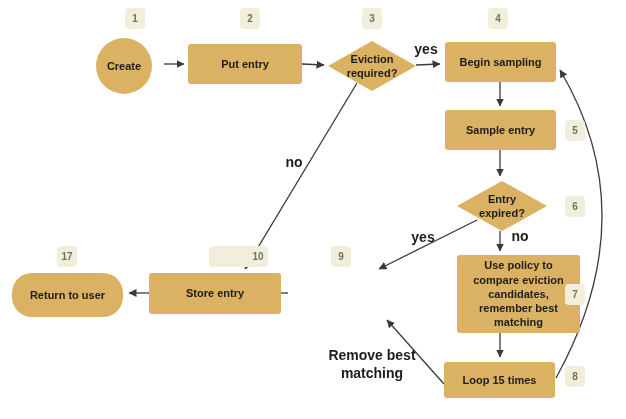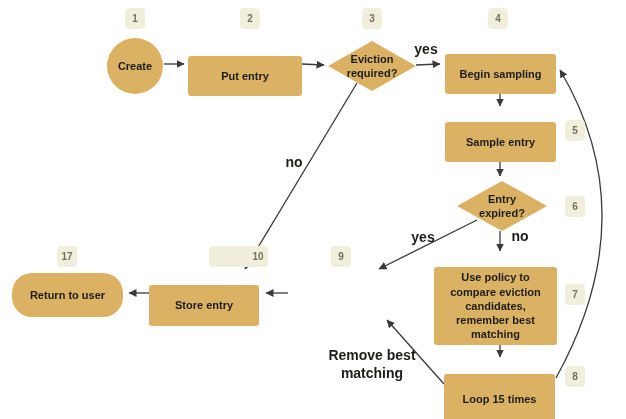--- a/index.html
+++ b/index.html
@@ -18,21 +18,21 @@
     align-items: center;
     justify-content: center;
     text-align: center;
     background: var(--node_fill, #dbb263);
     color: var(--text, #1d1d1b);
     font-size: 11px;
     font-weight: 600;
     line-height: 1.3;
     box-sizing: border-box;
   }
-  .rect   { border-radius: 3px; margin-top: 12px; }
+  .rect   { border-radius: 3px; }
   .circle { border-radius: 50%; }
   .pill   { border-radius: 20px; }
   .diamond { clip-path: polygon(50% 0, 100% 50%, 50% 100%, 0 50%); }
   .diamond span { display: inline-block; width: 72px; }
   .badge {
     position: absolute;
     width: 20px; height: 21px;
     background: var(--badge_fill, #f1eedb);
     border-radius: 4px;
     color: var(--badge_text, #73705f);
@@ -69,21 +69,21 @@
     <path class="edge-path" d="M500,150 L500,176" marker-end="url(#arrow)"></path>
     <path class="edge-path" d="M477,220 L379,269" marker-end="url(#arrow)"></path>
     <path class="edge-path" d="M500,231 L500,251" marker-end="url(#arrow)"></path>
     <path class="edge-path" d="M500,333 L500,357" marker-end="url(#arrow)"></path>
     <path class="edge-path" d="M556,378 Q646,215 560,70" marker-end="url(#arrow)"></path>
     <path class="edge-path" d="M444,384 L387,320" marker-end="url(#arrow)"></path>
     <path class="edge-path" d="M288,293 L266,293" marker-end="url(#arrow)"></path>
     <path class="edge-path" d="M149,293 L129,293" marker-end="url(#arrow)"></path>
   </svg>
 
-  <div class="node circle" style="left:107px; top:38px; width:56px; height:56px;">
+  <div class="node circle" style="left:96px; top:38px; width:56px; height:56px;">
     <span>Create</span>
   </div>
 
   <div class="node rect" style="left:188px; top:44px; width:114px; height:40px;">
     <span>Put entry</span>
   </div>
 
   <div class="node rect" style="left:445px; top:42px; width:111px; height:40px;">
     <span>Begin sampling</span>
   </div>
@@ -93,30 +93,30 @@
   </div>
 
   <div class="node diamond" style="left:457px; top:181px; width:90px; height:50px;">
     <span>Entry expired?</span>
   </div>
 
   <div class="node rect" style="left:445px; top:110px; width:111px; height:40px;">
     <span>Sample entry</span>
   </div>
 
-  <div class="node rect" style="left:434px; top:255px; width:123px; height:78px; padding:2px 4px;">
+  <div class="node rect" style="left:457px; top:255px; width:123px; height:78px; padding:2px 4px;">
     <span>Use policy to compare eviction candidates, remember best matching</span>
   </div>
 
-  <div class="node rect" style="left:444px; top:362px; width:111px; height:51px;">
+  <div class="node rect" style="left:444px; top:362px; width:111px; height:36px;">
     <span>Loop 15 times</span>
   </div>
 
 
-  <div class="node rect" style="left:149px; top:273px; width:110px; height:41px;">
+  <div class="node rect" style="left:149px; top:273px; width:132px; height:41px;">
     <span>Store entry</span>
   </div>
 
   <div class="node pill" style="left:12px; top:273px; width:111px; height:44px;">
     <span>Return to user</span>
   </div>
 
   <div class="badge" style="left:125px; top:8px;">1</div>
   <div class="badge" style="left:240px; top:8px;">2</div>
   <div class="badge" style="left:362px; top:8px;">3</div>

